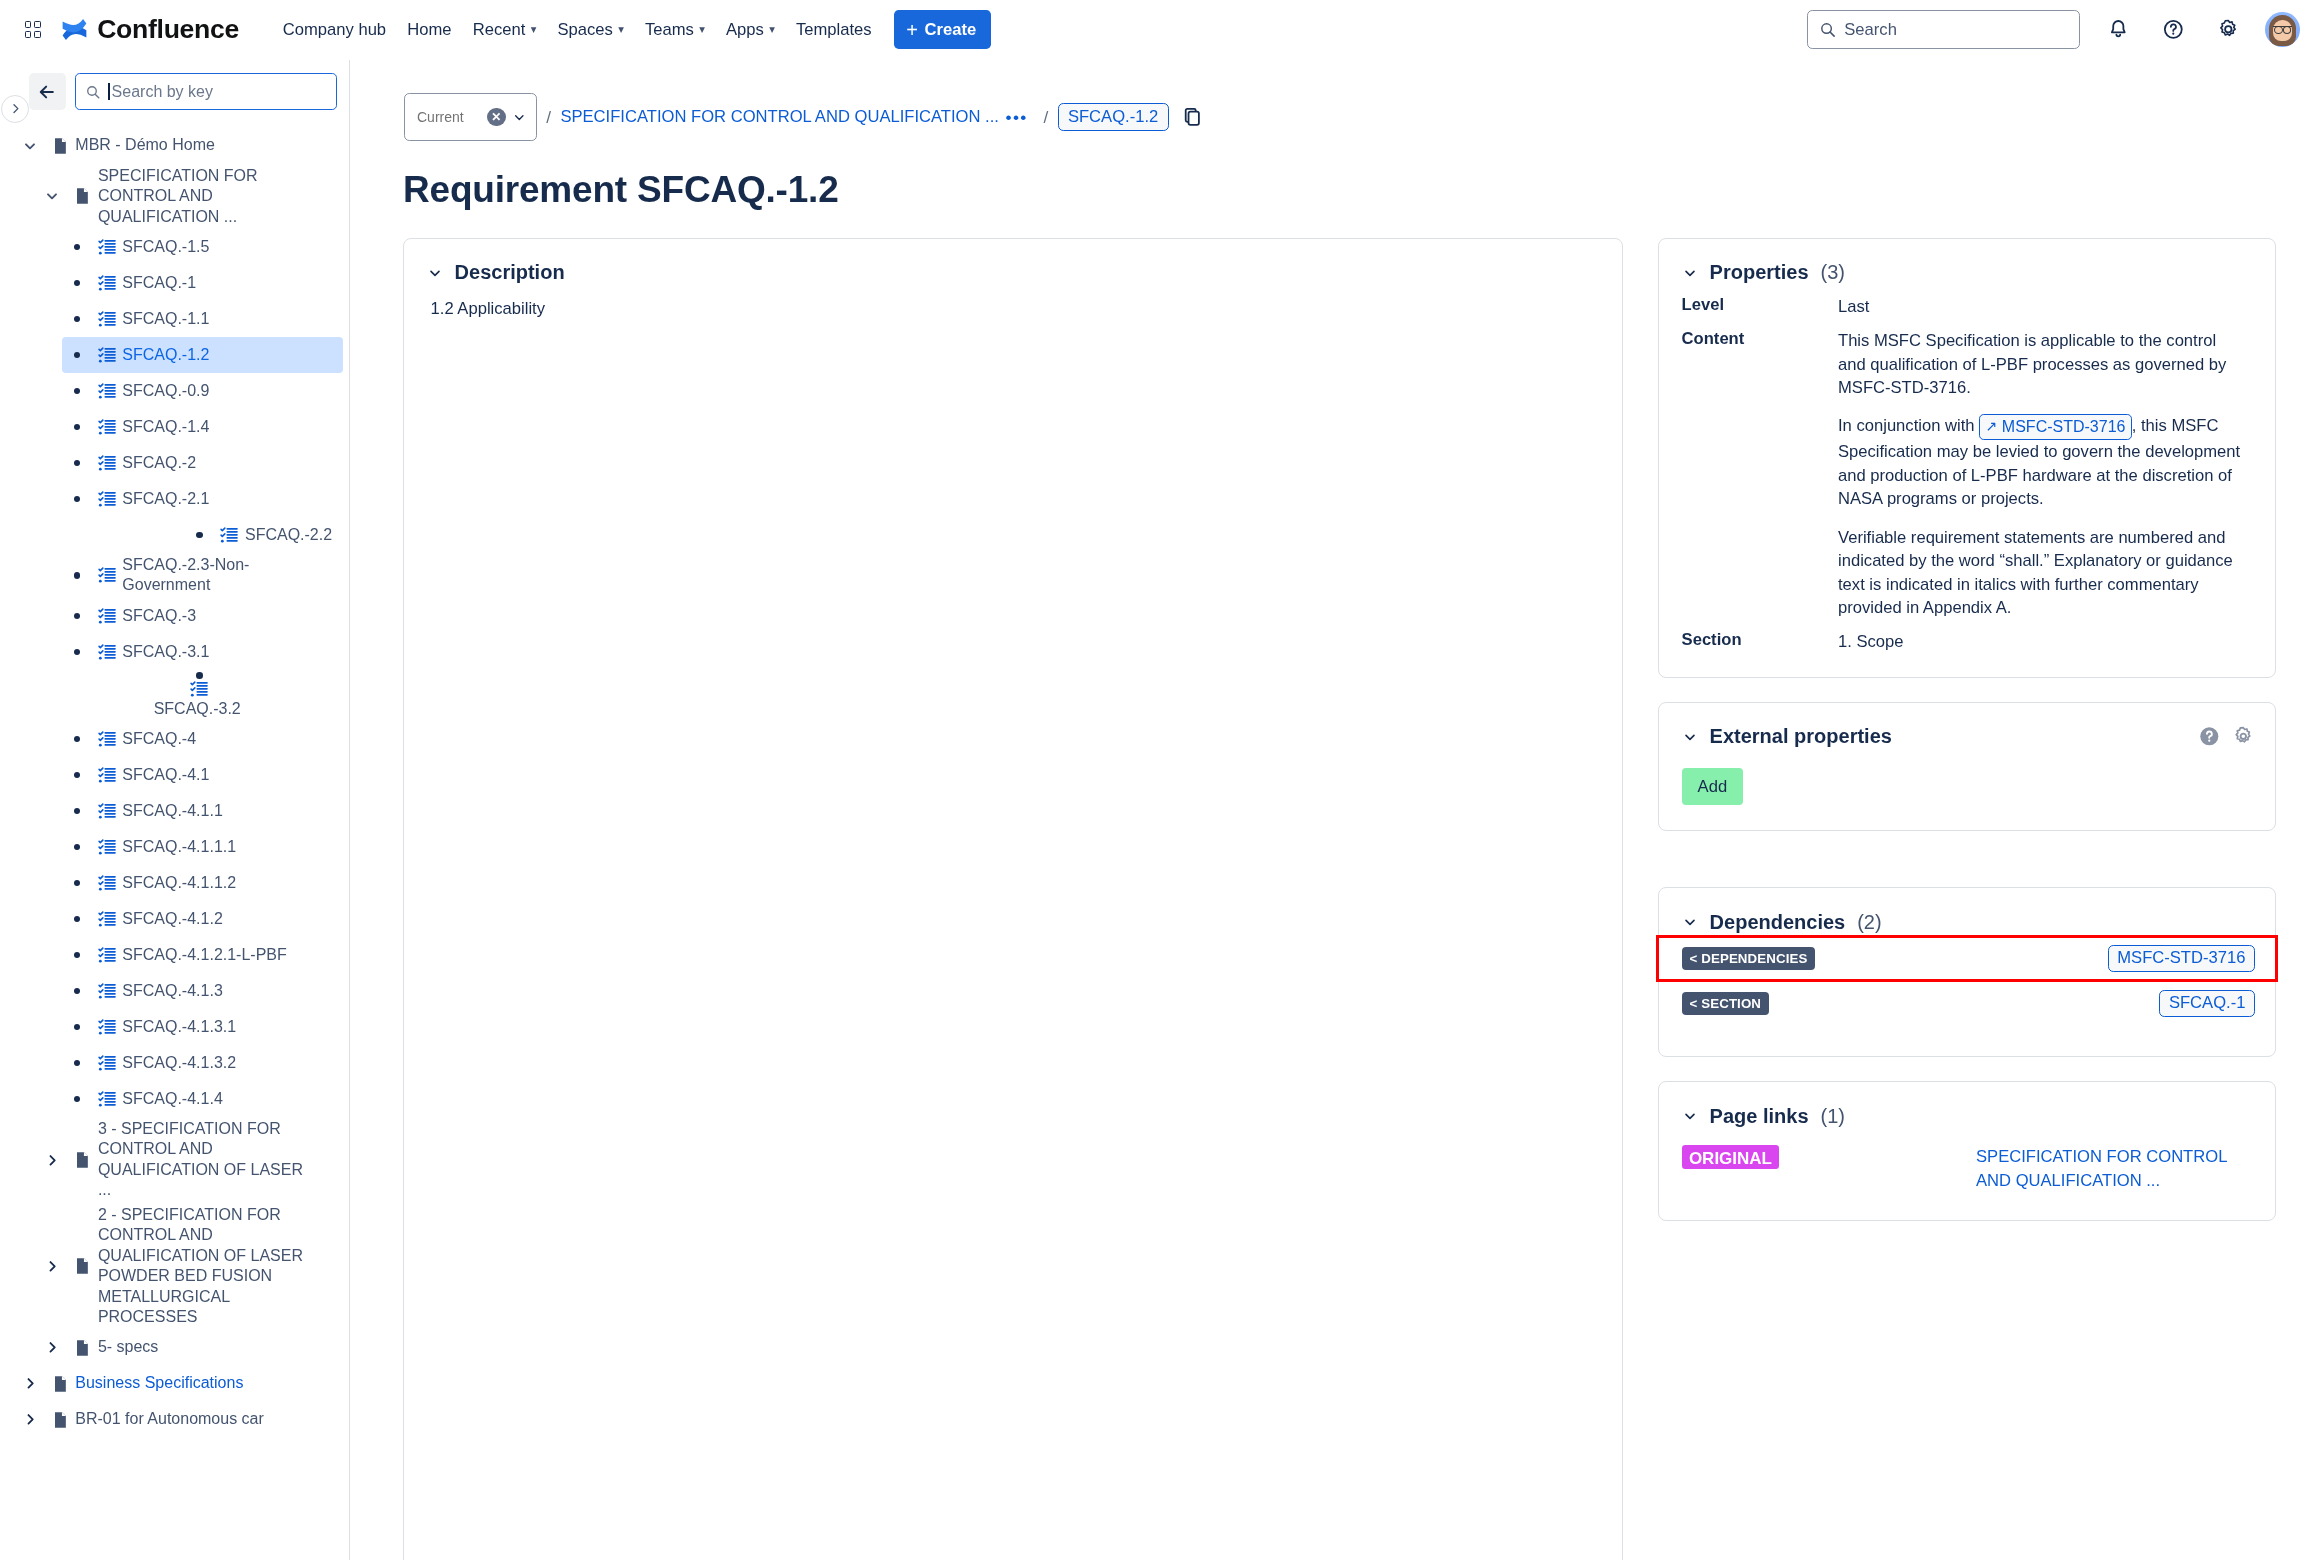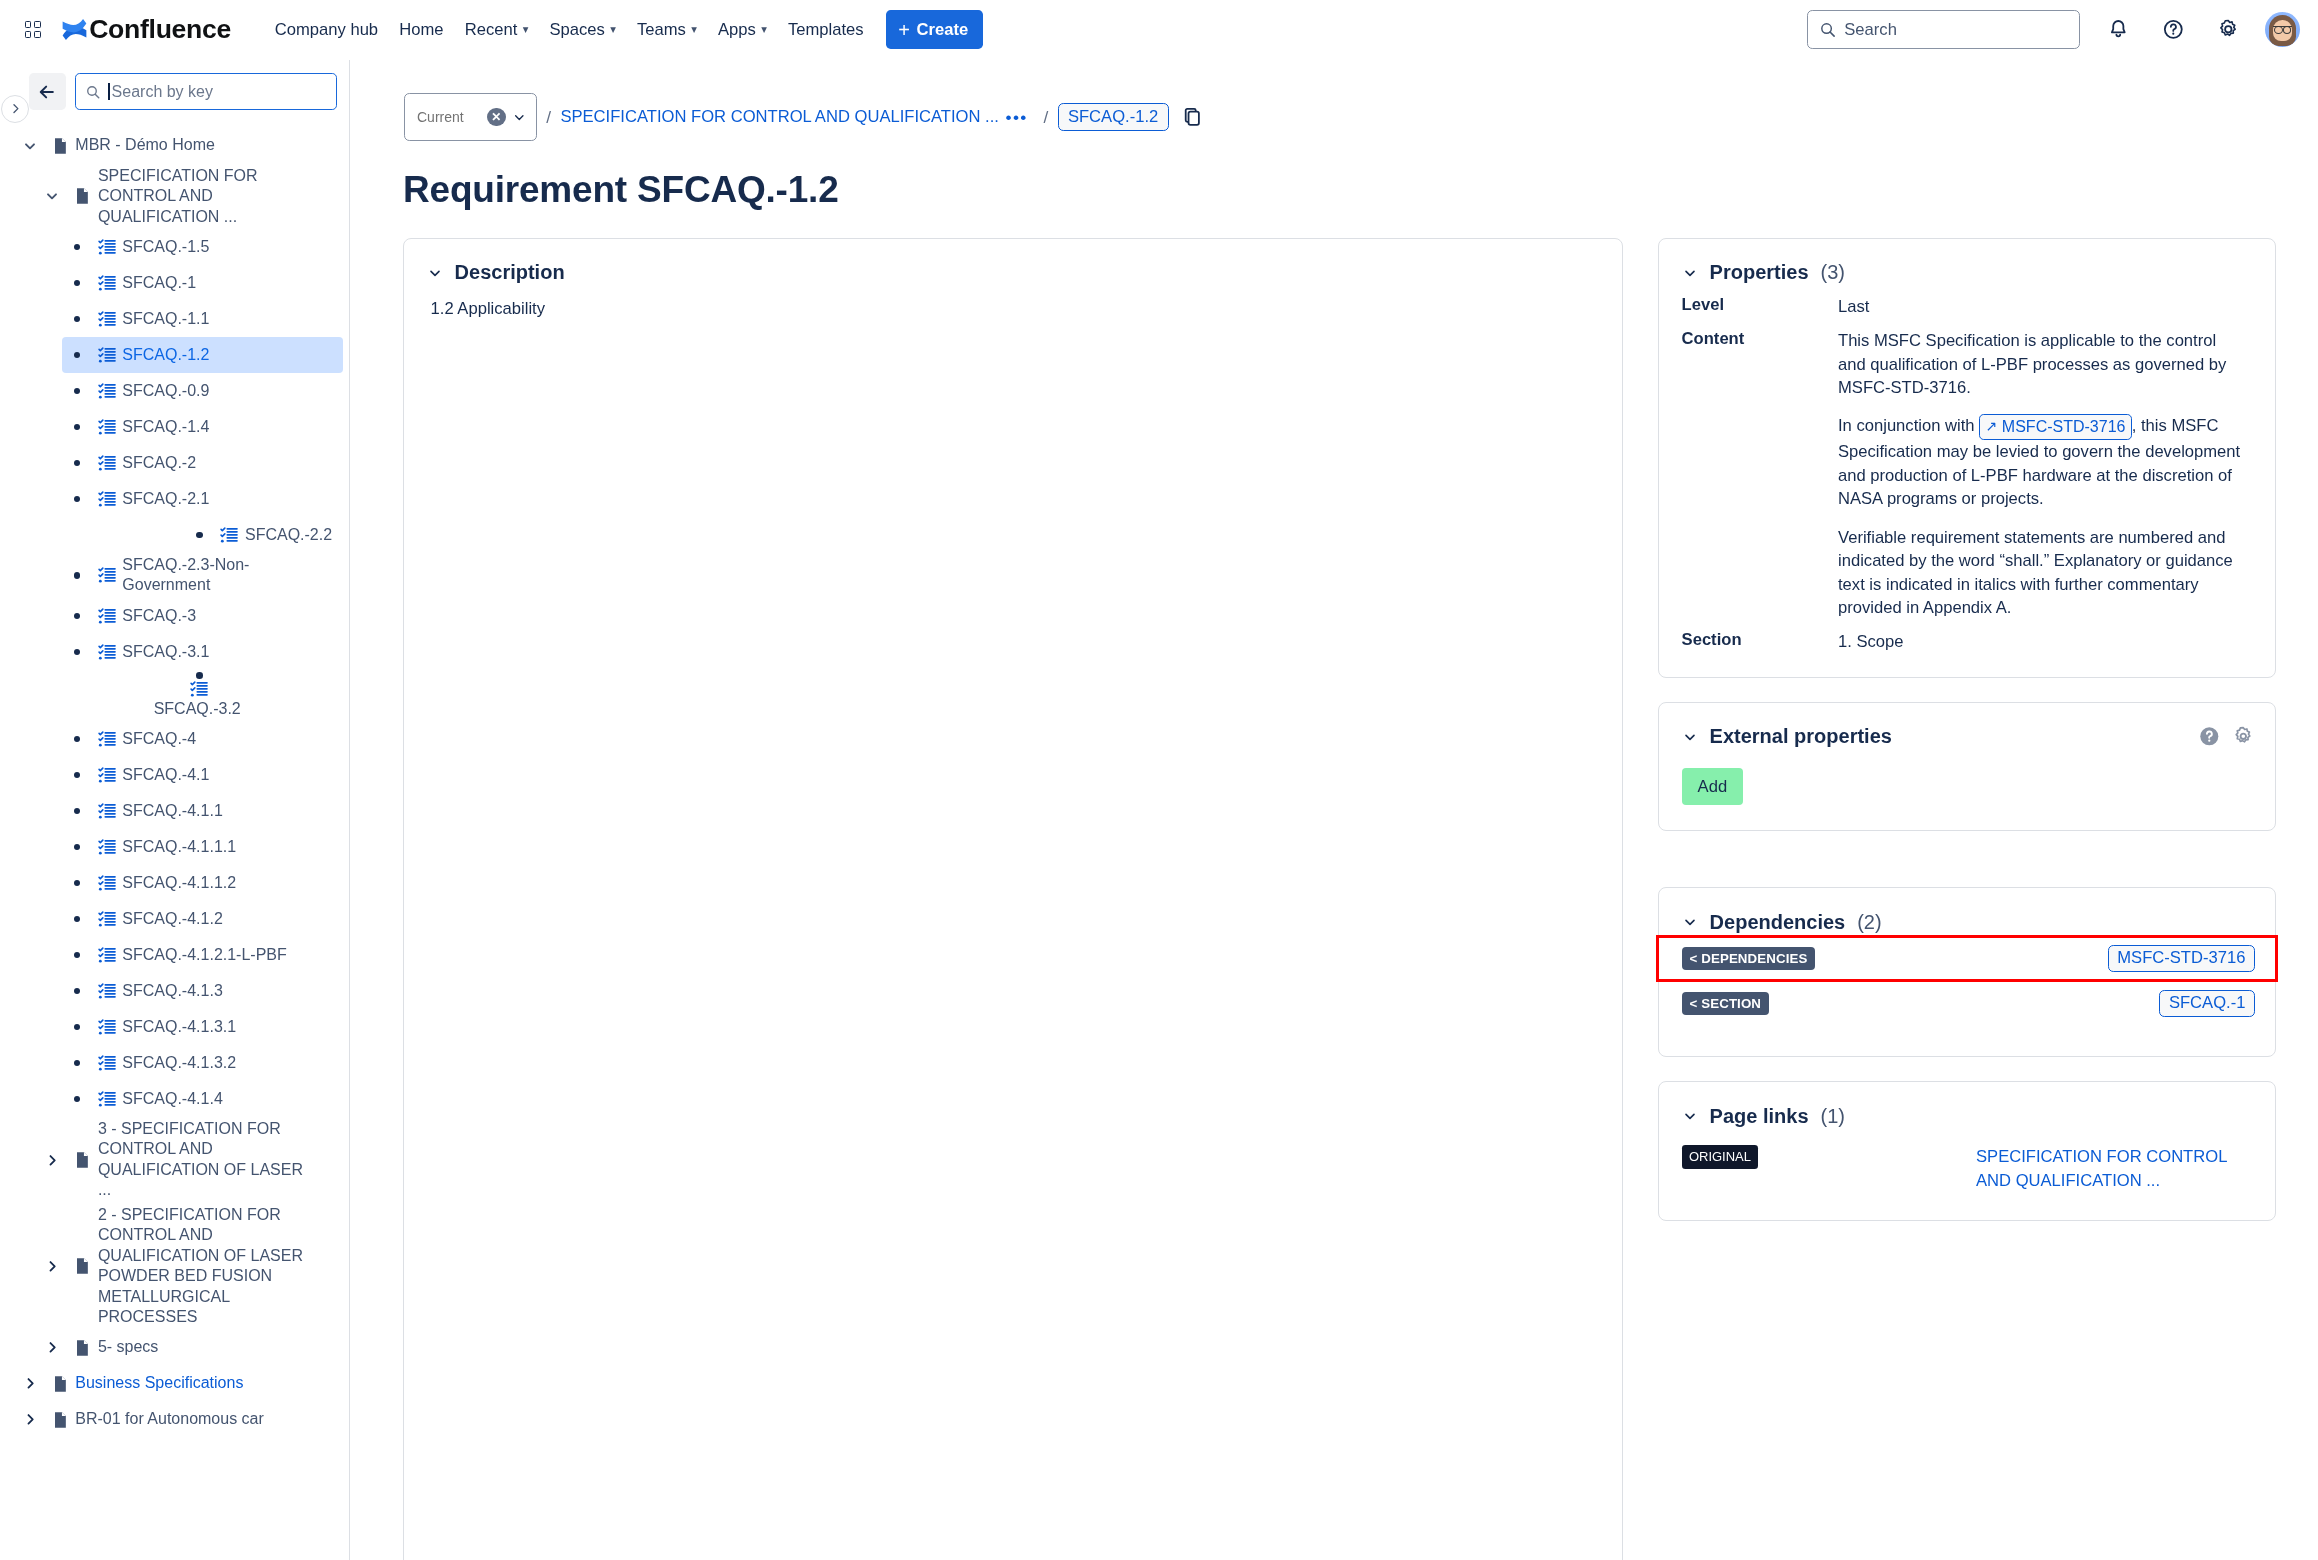--- a/index.html
+++ b/index.html
@@ -15,21 +15,21 @@
   .topnav {
     position: absolute; top: 0; left: 0; width: 2319px; height: 60px;
     background: #ffffff;
     display: flex; align-items: center;
     padding: 0 18.6px 0 17.3px;
     border-bottom: 0.7px solid #ffffff;
   }
   .appswitcher { width: 31px; height: 31px; display: flex; align-items: center; justify-content: center; border-radius: 4px; margin-right: 5.3px;}
   .grid-dots { display: grid; grid-template-columns: 6.6px 6.6px; grid-template-rows: 6.6px 6.6px; gap: 3.3px; }
   .grid-dots i { display:block; width: 6.6px; height: 6.6px; border: 1.6px solid #172b4d; border-radius: 1.3px; }
-  .brand { display: flex; align-items: center; margin-right: 26.6px; padding: 4px 6.6px; border-radius: 4px;}
+  .brand { display: flex; align-items: center; gap: 8px; margin-right: 26.6px; padding: 4px 6.6px; border-radius: 4px;}
   .brand-mark { width: 29px; height: 29px; position: relative; }
   .brand-name { font-size: 26.6px; font-weight: 700; color: #101214; letter-spacing: -0.3px; }
   .navlink {
     font-size: 16.6px; color: #172b4d; padding: 8px 10.6px; border-radius: 4px;
     display: flex; align-items: center; gap: 5.3px; white-space: nowrap;
   }
   .navlink .chev { font-size: 11.3px; color: #42526e; }
   .create-btn {
     background: #1868db; color: #fff; font-size: 16.6px; font-weight: 600;
     border-radius: 4.7px; padding: 9.3px 14.6px 9.3px 12px; display: flex; align-items: center; gap: 6.6px;
@@ -158,21 +158,21 @@
   }
   .depval { margin-left: auto; }
   .linkchip {
     border: 1.5px solid #0b5cd5; border-radius: 5.3px; background: #f7f8f9;
     padding: 2.7px 8.6px; font-size: 16.6px; color: #0b5cd5; display: inline-block;
   }
   .dep-inner { padding-bottom: 32px; margin-top: 32px; }
 
   .plrow { display: flex; padding: 17.3px 20px 26.6px 22.6px; }
   .tagorig {
-    background: #0f172a; color: #fff; font-size: 13px; font-weight: 400;
+    background: #d946ef; color: #fff; font-size: 17px; font-weight: 700;
     border-radius: 3.3px; padding: 4px 7.3px; height: 24px; align-self: flex-start;
   }
   .pllink { margin-left: auto; width: 279px; font-size: 16.6px; color: #0b5cd5; line-height: 1.45; }
 
   svg { display: block; }
 </style>
 </head>
 <body>
 
 <div class="topnav">

